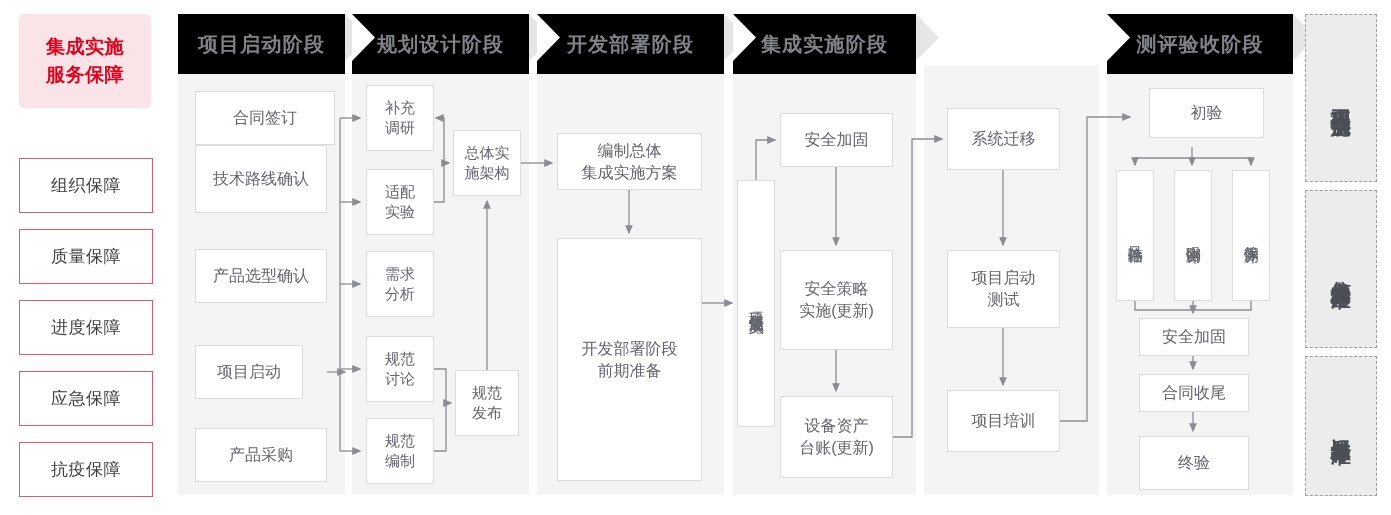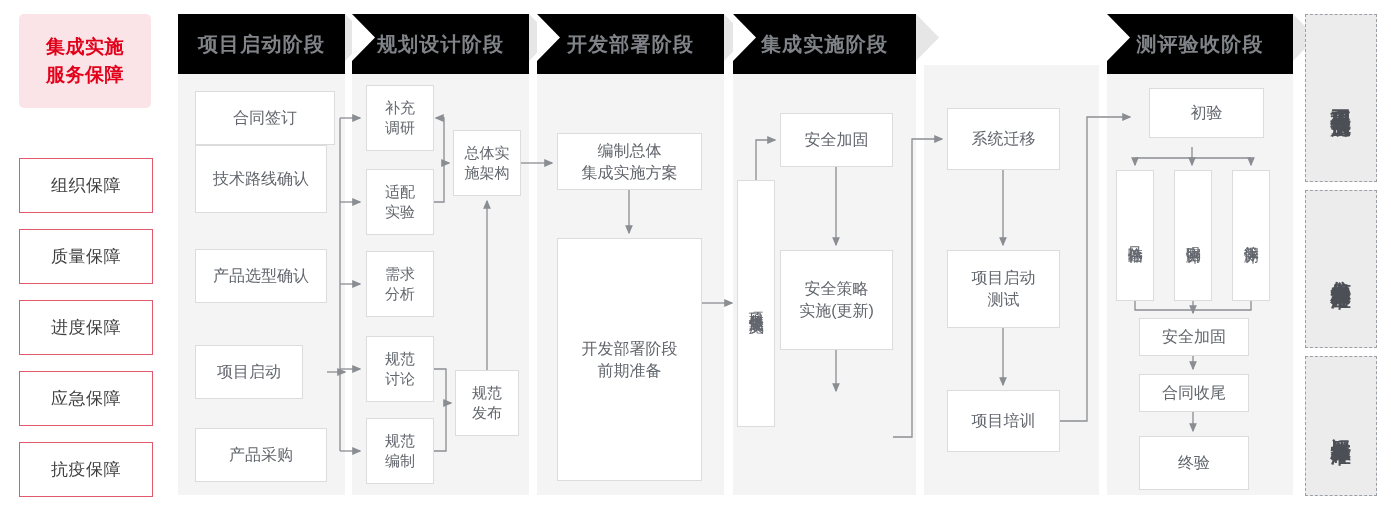--- a/index.html
+++ b/index.html
@@ -250,20 +250,23 @@
 
   <div class="node vert sm" style="left:737px;top:180px;width:38px;height:247px">
       <span>项目整体集成实施</span>
     </div>
   <div class="node" style="left:780px;top:113px;width:113px;height:54px">
       <span>安全加固</span>
     </div>
   <div class="node" style="left:780px;top:250px;width:113px;height:100px">
       <span><span>安全策略</span><br><span>实施(更新)</span></span>
     </div>
+  <div class="node" style="left:780px;top:396px;width:113px;height:82px">
+      <span><span>设备资产</span><br><span>台账(更新)</span></span>
+    </div>
 
   <div class="node" style="left:947px;top:108px;width:113px;height:62px">
       <span>系统迁移</span>
     </div>
   <div class="node" style="left:947px;top:250px;width:113px;height:78px">
       <span><span>项目启动</span><br><span>测试</span></span>
     </div>
   <div class="node" style="left:947px;top:390px;width:113px;height:62px">
       <span>项目培训</span>
     </div>

